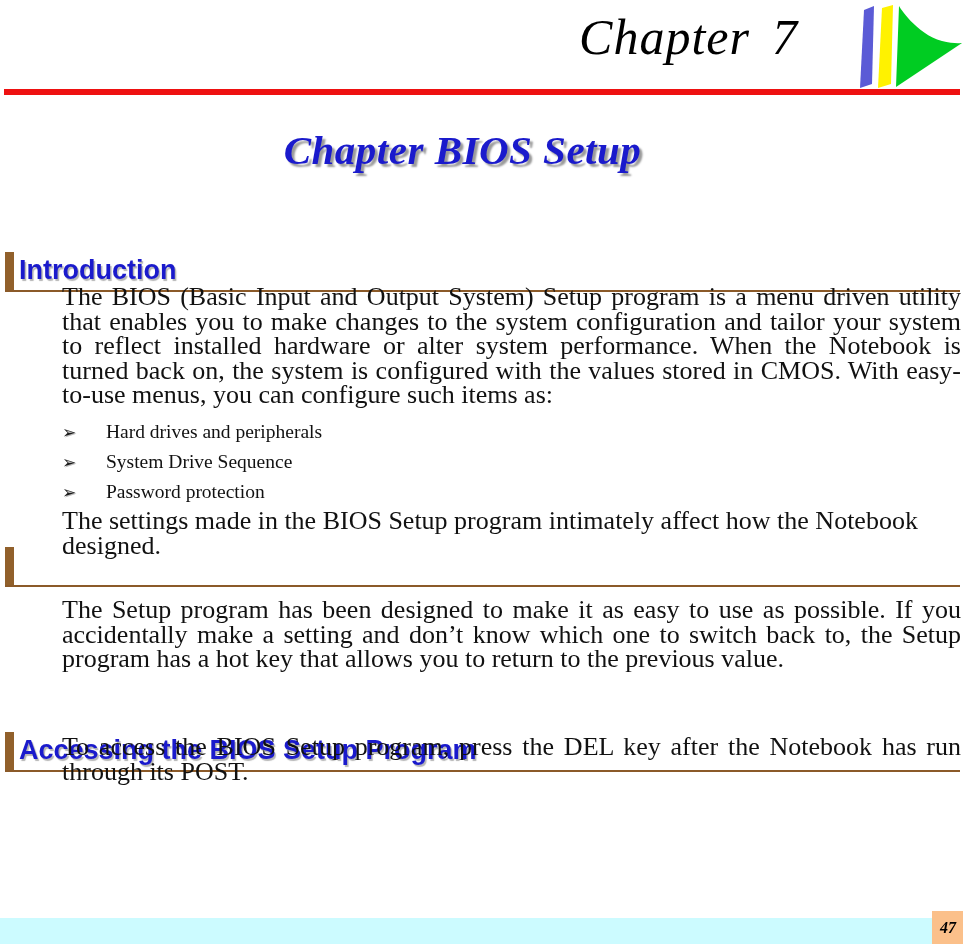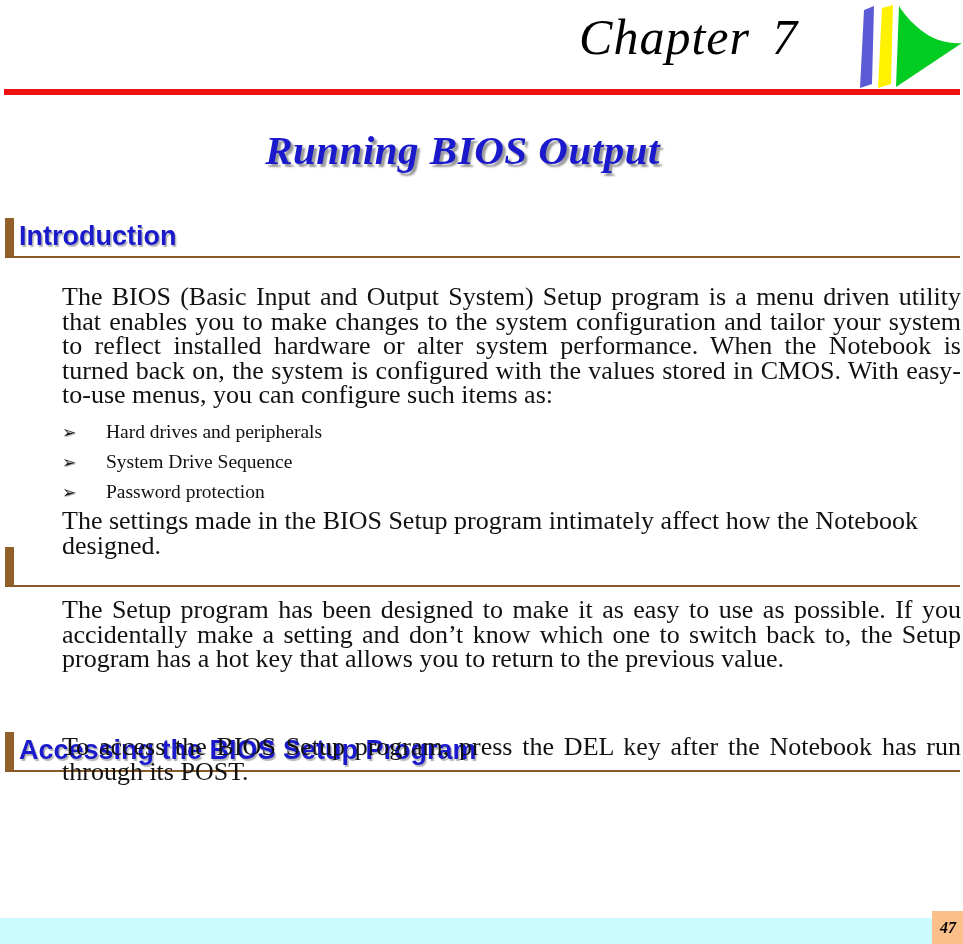--- a/index.html
+++ b/index.html
@@ -200,24 +200,24 @@
   <svg id="brand-logo" viewBox="0 0 118 86" xmlns="http://www.w3.org/2000/svg">
     <polygon points="18,6 28,2 26,80 14,84" fill="#5B5BD6"></polygon>
     <polygon points="36,4 47,1 45,80 32,84" fill="#FFF200"></polygon>
     <path d="M53,2 C53,2 70,30 96,37 C106,40 116,39 116,39 L50,83 Z" fill="#00CC22"></path>
   </svg>
 
   <div id="header-rule"></div>
 </div>
 
 <div id="page-title-wrap">
-  <span id="page-title">Running BIOS Output</span>
-</div>
-
-<div class="section-heading" style="top:218px;">
+  <span id="page-title">Chapter BIOS Setup</span>
+</div>
+
+<div class="section-heading" style="top:252px;">
   <div class="bar"></div>
   <div class="htext">Introduction</div>
   <div class="hrule"></div>
 </div>
 
 <div class="body-par" style="top:285px;">The BIOS (Basic Input and Output System) Setup program is a menu driven utility that enables you to make changes to the system configuration and tailor your system to reflect installed hardware or alter system performance.  When the Notebook is turned back on, the system is configured with the values stored in CMOS.  With easy-to-use menus, you can configure such items as:</div>
 
 <div id="bullet-list">
   <div class="bullet-row">
     <span class="bullet-glyph">➢</span>

